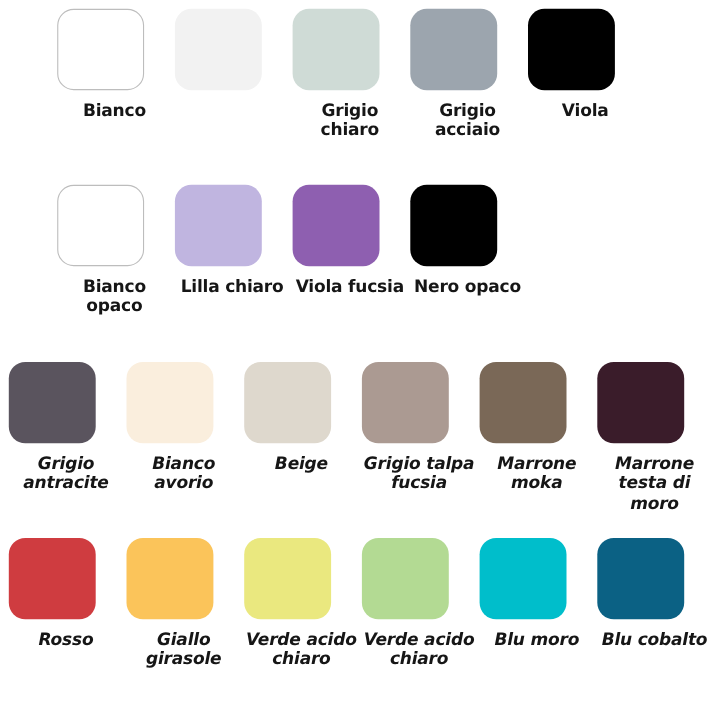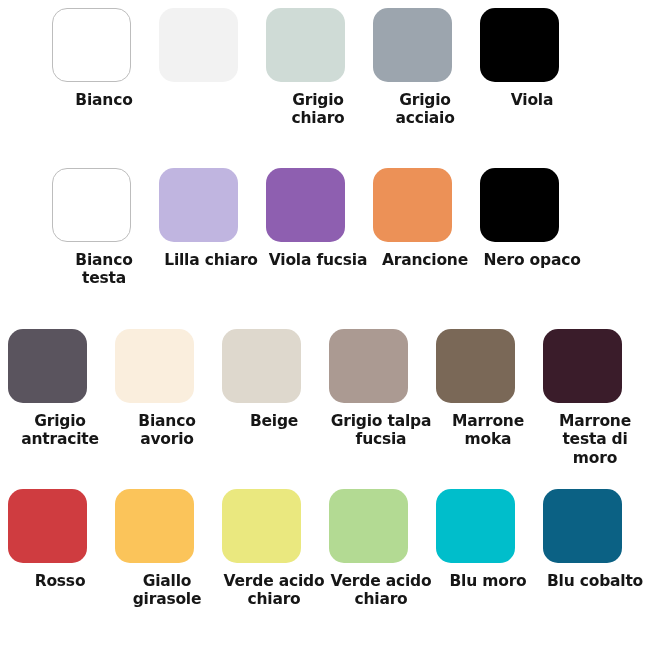--- a/index.html
+++ b/index.html
@@ -22,20 +22,21 @@
   .swatch-row {
     display: flex;
     width: 650px;
     box-sizing: border-box;
   }
   .swatch-row.row-indent {
     padding-left: 52px;
   }
   .swatch-row.row-full {
     padding-left: 8px;
+    font-style: italic;
   }
   .swatch-cell {
     width: 107px;
     flex: 0 0 107px;
     display: flex;
     flex-direction: column;
     align-items: flex-start;
     box-sizing: border-box;
   }
   .swatch-chip {
@@ -87,33 +88,29 @@
         <div class="swatch-label">Grigio acciaio</div>
       </div>
       <div class="swatch-cell">
         <div class="swatch-chip" style="background-color: rgb(0, 0, 0);"></div>
         <div class="swatch-label">Viola</div>
       </div>
     </div>
   <div class="swatch-row row-indent" id="row-2">
       <div class="swatch-cell">
         <div class="swatch-chip has-outline" style="background-color: rgb(255, 255, 255);"></div>
-        <div class="swatch-label">Bianco testa</div>
+        <div class="swatch-label">Bianco opaco</div>
       </div>
       <div class="swatch-cell">
         <div class="swatch-chip" style="background-color: rgb(192, 181, 224);"></div>
         <div class="swatch-label">Lilla chiaro</div>
       </div>
       <div class="swatch-cell">
         <div class="swatch-chip" style="background-color: rgb(142, 95, 176);"></div>
         <div class="swatch-label">Viola fucsia</div>
-      </div>
-      <div class="swatch-cell">
-        <div class="swatch-chip" style="background-color: rgb(236, 145, 87);"></div>
-        <div class="swatch-label">Arancione</div>
       </div>
       <div class="swatch-cell">
         <div class="swatch-chip" style="background-color: rgb(0, 0, 0);"></div>
         <div class="swatch-label">Nero opaco</div>
       </div>
     </div>
   <div class="swatch-row row-full" id="row-3">
       <div class="swatch-cell">
         <div class="swatch-chip" style="background-color: rgb(90, 84, 94);"></div>
         <div class="swatch-label">Grigio antracite</div>

